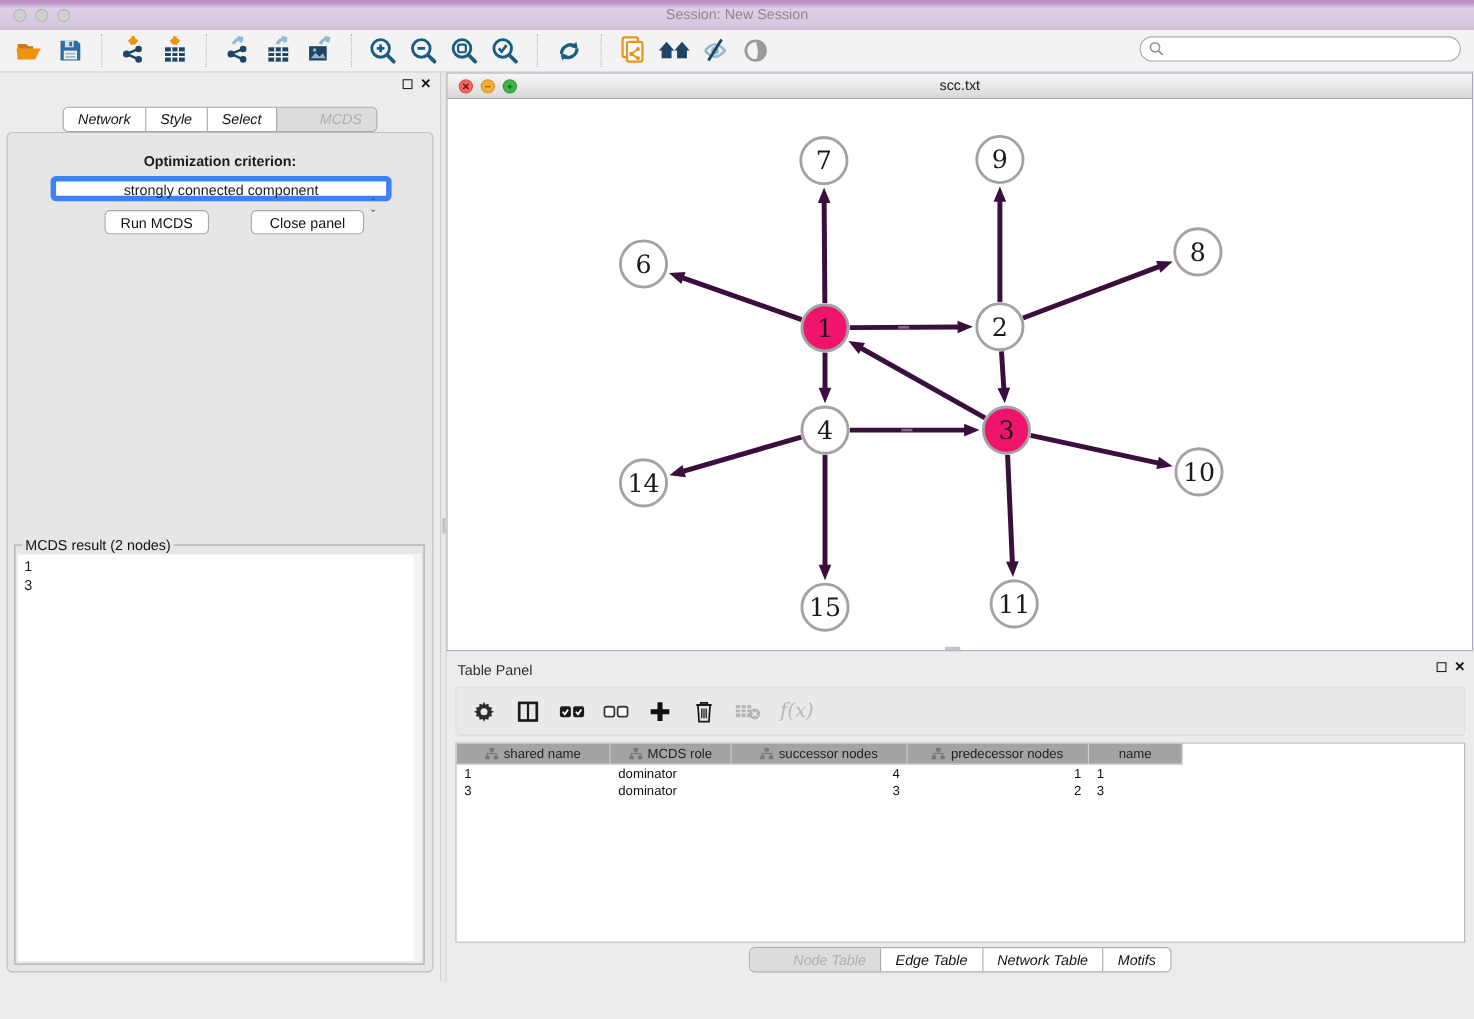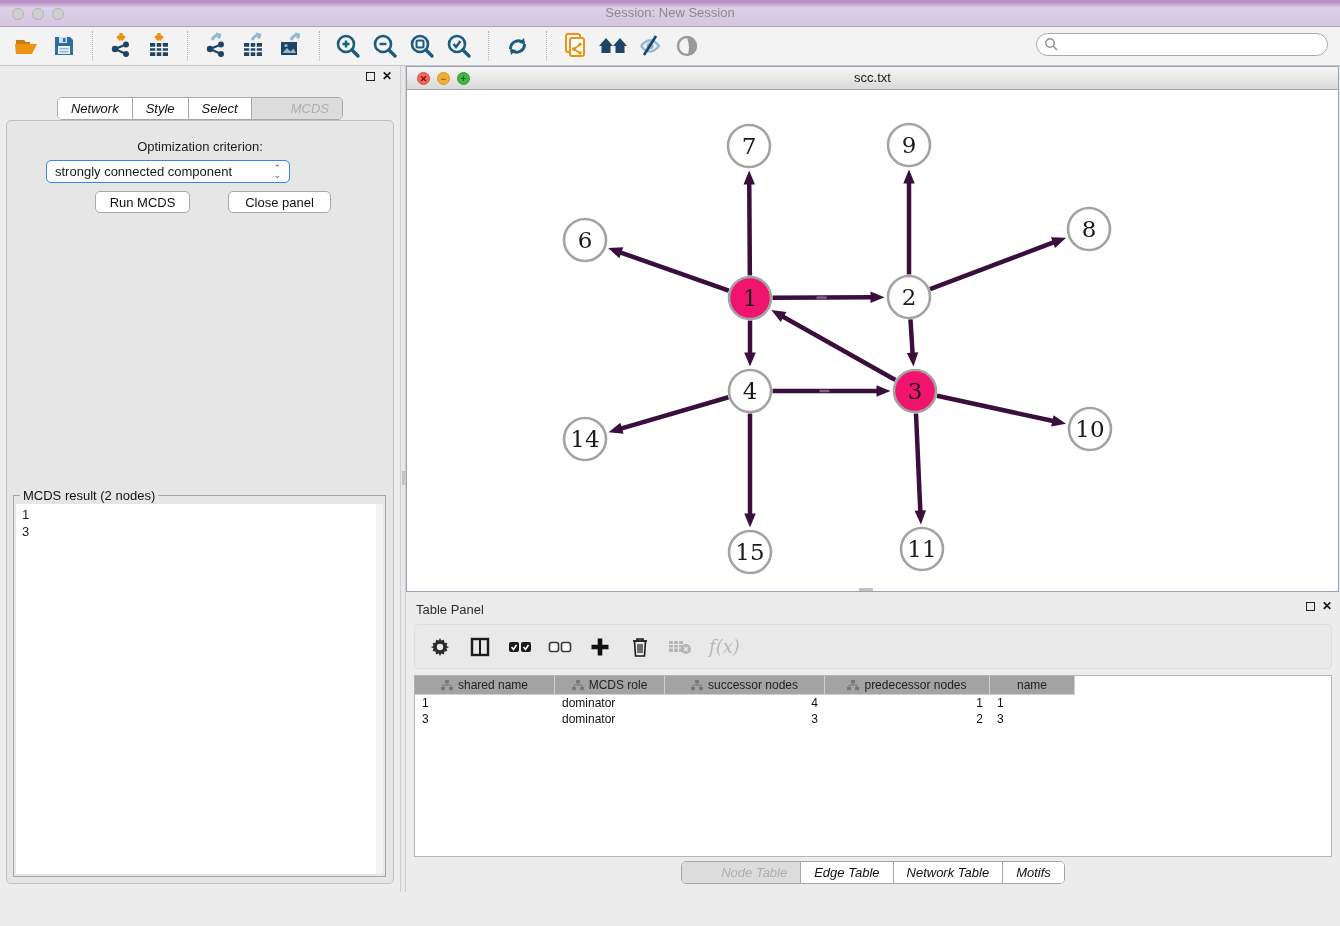--- a/index.html
+++ b/index.html
@@ -40,25 +40,25 @@
   .panel-winbtns { position:absolute; right:8px; top:5px; display:flex; gap:7px; align-items:center; }
   .seg-tabs { display:inline-flex; border:1px solid #a7a7a7; border-radius:5px; overflow:hidden; background:#fff;font-style:italic; }
   .seg-tab { padding:3px 13px; font-size:13px; background:#fff; color:#111; border-left:1px solid #a7a7a7; white-space:nowrap; }
   .seg-tab:first-child { border-left:none; }
   .seg-tab.active { background:#dcdcdc; color:#aeaeae;padding-left:39px; }
   .cp-tabs-row { position:absolute; left:0; top:31px; width:100%; text-align:center; }
   .cp-body {
     position:absolute; left:6px; top:54px; width:388px; height:764px;
     background:#e6e6e6; border:1px solid #bfbfbf; border-radius:5px;
   }
-  .opt-label { position:absolute; top:18px; width:100%; text-align:center; font-size:13px; color:#1c1c1c; }
+  .opt-label { position:absolute; top:18px; width:100%; text-align:center; font-size:13px; color:#1c1c1c;font-weight:bold; }
   .combo {
-    position:absolute; left:39px; top:39px; width:244px; height:23px;
-    background:#fff; border:1px solid #3b82f6; border-radius:5px;
-    font-size:13px; display:flex; align-items:center; padding:0 8px;
+    position:absolute; left:39px; top:39px; width:310px; height:23px;
+    background:#fff; border:5px solid #3b82f6; border-radius:5px;
+    font-size:13px; display:flex; align-items:center; padding:0 8px;flex-direction:column;
   }
   .combo .arrows { margin-left:auto; font-size:9px; line-height:7px; color:#555; text-align:center; }
   .btn {
     position:absolute; height:22px; background:#fff; border:1px solid #a9a9a9; border-radius:5px;
     font-size:13px; display:flex; align-items:center; justify-content:center; color:#111;
   }
   .groupbox {
     position:absolute; left:6px; top:374px; width:373px; height:382px;
     border:1px solid #a6a6a6;
   }

